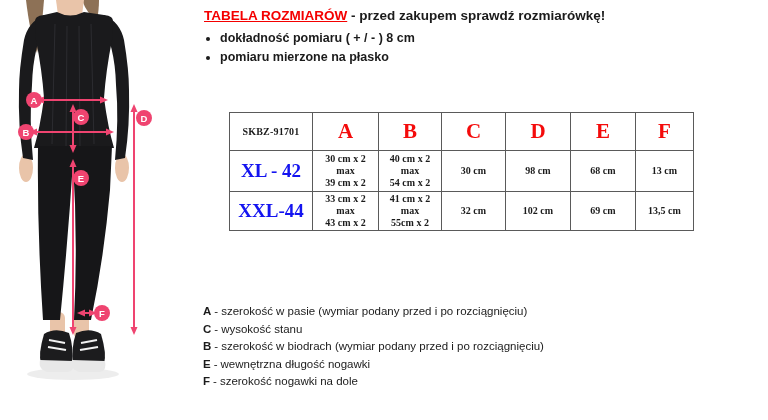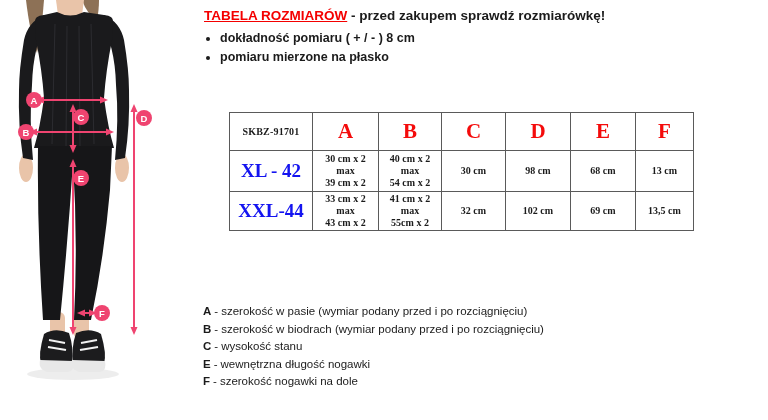--- a/index.html
+++ b/index.html
@@ -208,20 +208,20 @@
           <td class="val">32 cm</td>
           <td class="val">102 cm</td>
           <td class="val">69 cm</td>
           <td class="val">13,5 cm</td>
         </tr>
       </tbody>
     </table>
 
     <div class="legend">
       <div class="legend-line"><span class="legend-letter">A</span><span class="legend-sep">-</span><span class="legend-text">szerokość w pasie (wymiar podany przed i po rozciągnięciu)</span></div>
+      <div class="legend-line"><span class="legend-letter">C</span><span class="legend-sep">-</span><span class="legend-text">wysokość stanu</span></div>
       <div class="legend-line"><span class="legend-letter">B</span><span class="legend-sep">-</span><span class="legend-text">szerokość w biodrach (wymiar podany przed i po rozciągnięciu)</span></div>
-      <div class="legend-line"><span class="legend-letter">C</span><span class="legend-sep">-</span><span class="legend-text">wysokość stanu</span></div>
       <div class="legend-line"><span class="legend-letter">E</span><span class="legend-sep">-</span><span class="legend-text">wewnętrzna długość nogawki</span></div>
       <div class="legend-line"><span class="legend-letter">F</span><span class="legend-sep">-</span><span class="legend-text">szerokość nogawki na dole</span></div>
     </div>
 
   </div>
 </div>
 
 </body></html>

